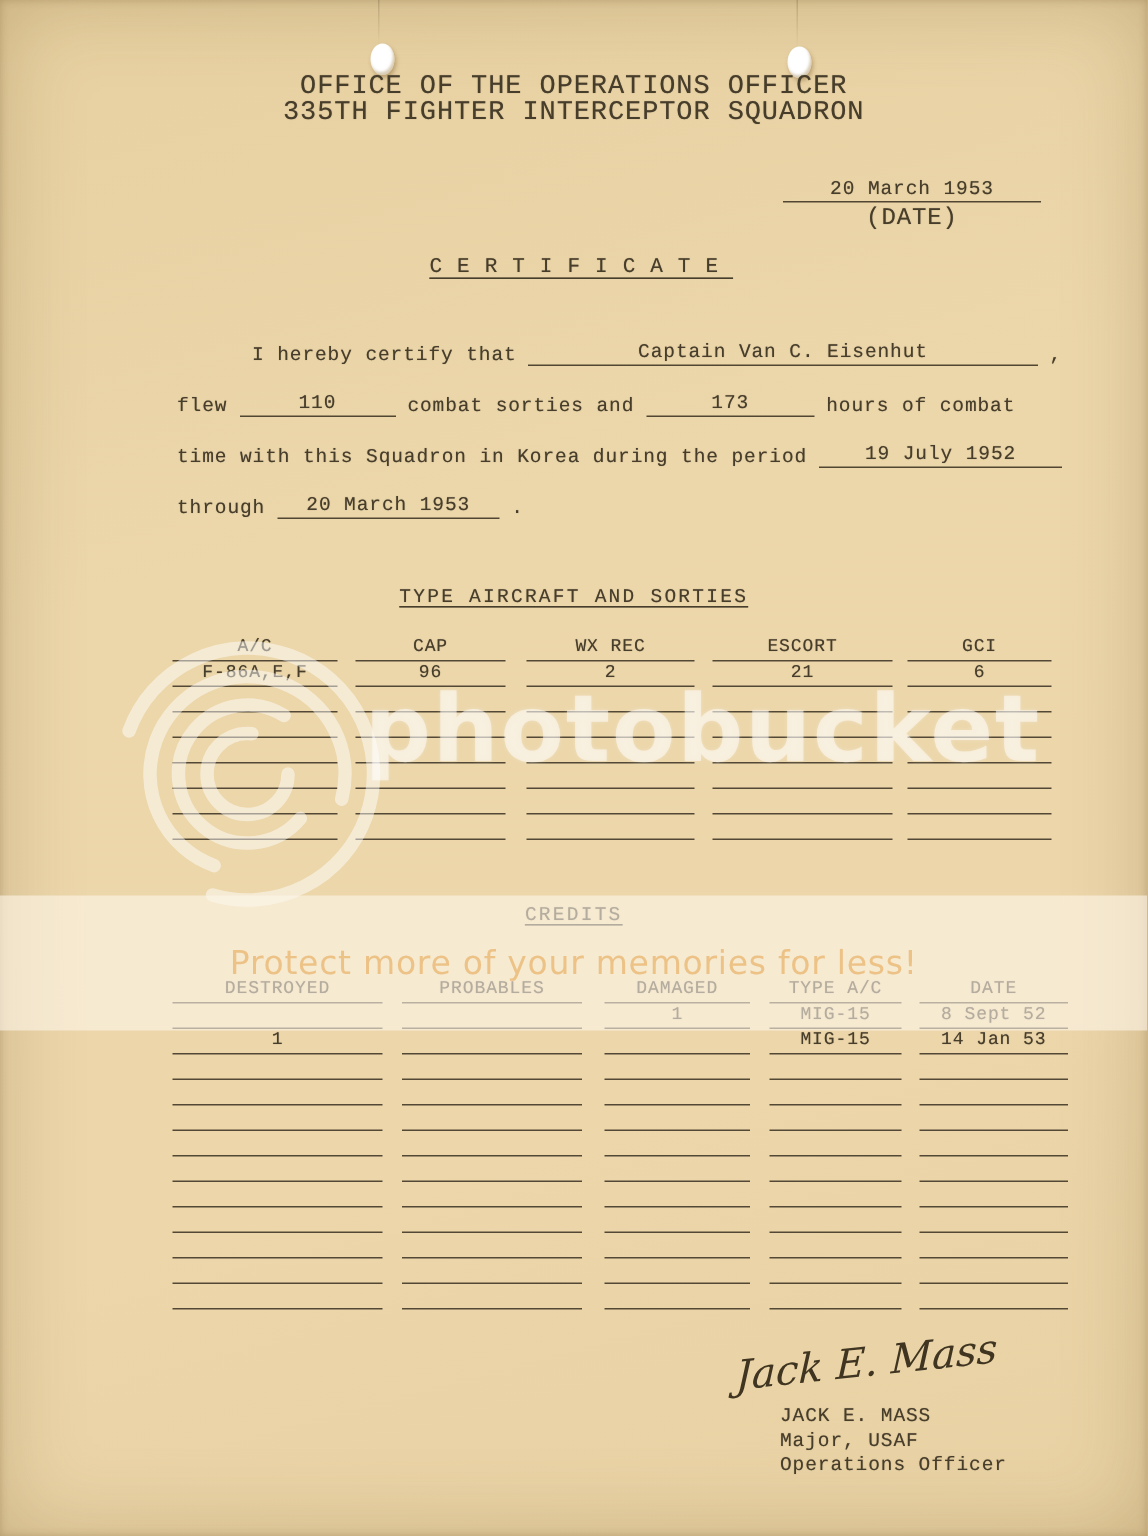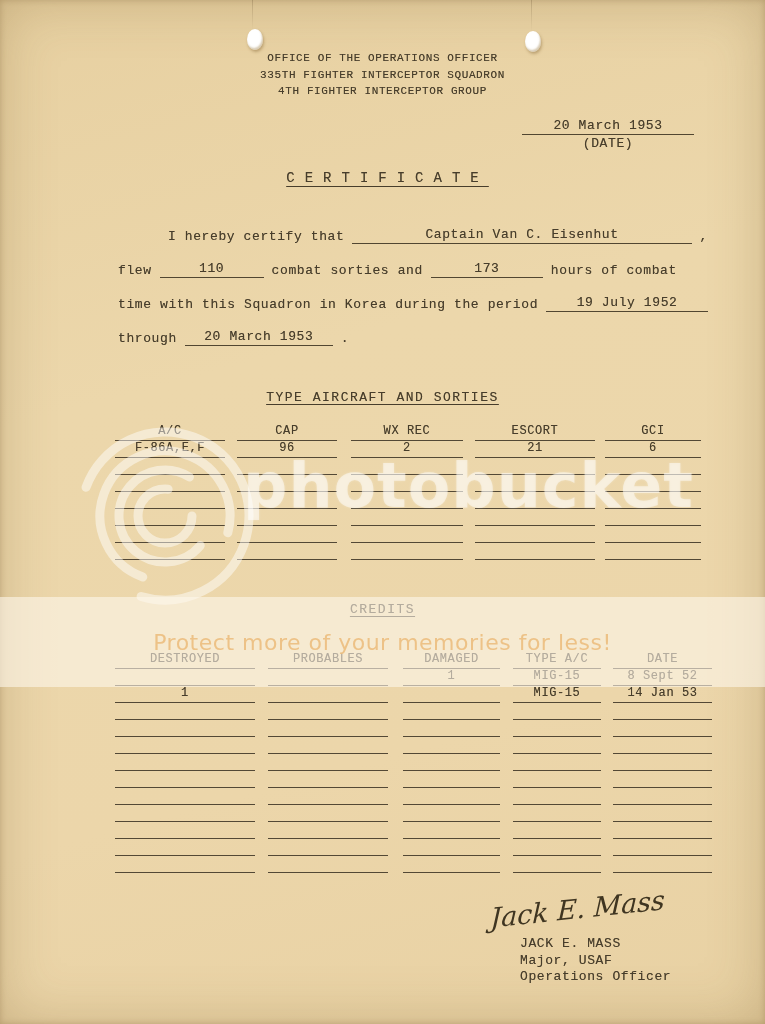--- a/index.html
+++ b/index.html
@@ -12,25 +12,25 @@
   }
   .tw{letter-spacing:.6px;text-shadow:0 0 .6px rgba(70,60,40,.55);}
   .abs{position:absolute;}
   .center{text-align:center;}
   
   .hole{position:absolute;width:16px;height:21px;border-radius:50%;
     background:radial-gradient(ellipse at 40% 40%,#ffffff 55%,#f1e6cd 100%);
     box-shadow:1px 2px 3px rgba(130,100,50,.45), inset -1px -2px 2px rgba(150,120,70,.35);}
   .crease{position:absolute;top:0;width:1px;background:linear-gradient(rgba(80,60,30,.22),rgba(80,60,30,0));}
   
-  .letterhead{top:50px;left:0;width:765px;font-size:11px;line-height:16.5px;}
+  .letterhead{top:50px;left:0;width:765px;font-size:18px;line-height:16.5px;}
   
   .dateblock{top:118px;left:522px;width:172px;font-size:13px;}
   .dateblock .dline{display:block;border-bottom:1.6px solid rgba(64,54,36,.9);padding-bottom:1px;}
-  .dateblock .dcap{display:block;font-size:13px;margin-top:1px;}
+  .dateblock .dcap{display:block;font-size:16px;margin-top:1px;}
   
   .cert-title{top:170px;left:0;width:765px;font-size:14px;}
   .cert-title span{letter-spacing:10px;text-decoration:underline;text-underline-offset:4px;padding-left:10px;}
   
   .bodyline{left:118px;width:590px;height:20px;display:flex;align-items:flex-end;column-gap:8px;font-size:13px;}
   .blank{border-bottom:1.6px solid rgba(64,54,36,.9);text-align:center;line-height:17px;white-space:nowrap;}
   .indent{width:42px;}
   
   .sechead{left:0;width:765px;font-size:13px;}
   .sechead span{letter-spacing:1.5px;text-decoration:underline;text-underline-offset:3px;}
@@ -68,21 +68,20 @@
 <div class="page">
 
   <div class="crease" style="left:252px;height:30px;"></div>
   <div class="crease" style="left:531px;height:32px;"></div>
   <div class="hole" style="left:247px;top:29px;"></div>
   <div class="hole" style="left:525px;top:31px;"></div>
 
   <div class="abs letterhead center tw">
     <div>OFFICE OF THE OPERATIONS OFFICER</div>
     <div>335TH FIGHTER INTERCEPTOR SQUADRON</div>
-    <div>4TH FIGHTER INTERCEPTOR GROUP</div>
   </div>
 
   <div class="abs dateblock tw">
     <span class="dline center">20 March 1953</span>
     <span class="dcap center">(DATE)</span>
   </div>
 
   <div class="abs bodyline tw" style="top:224px;">
     <span class="indent"></span>
     <span>I hereby certify that</span>

